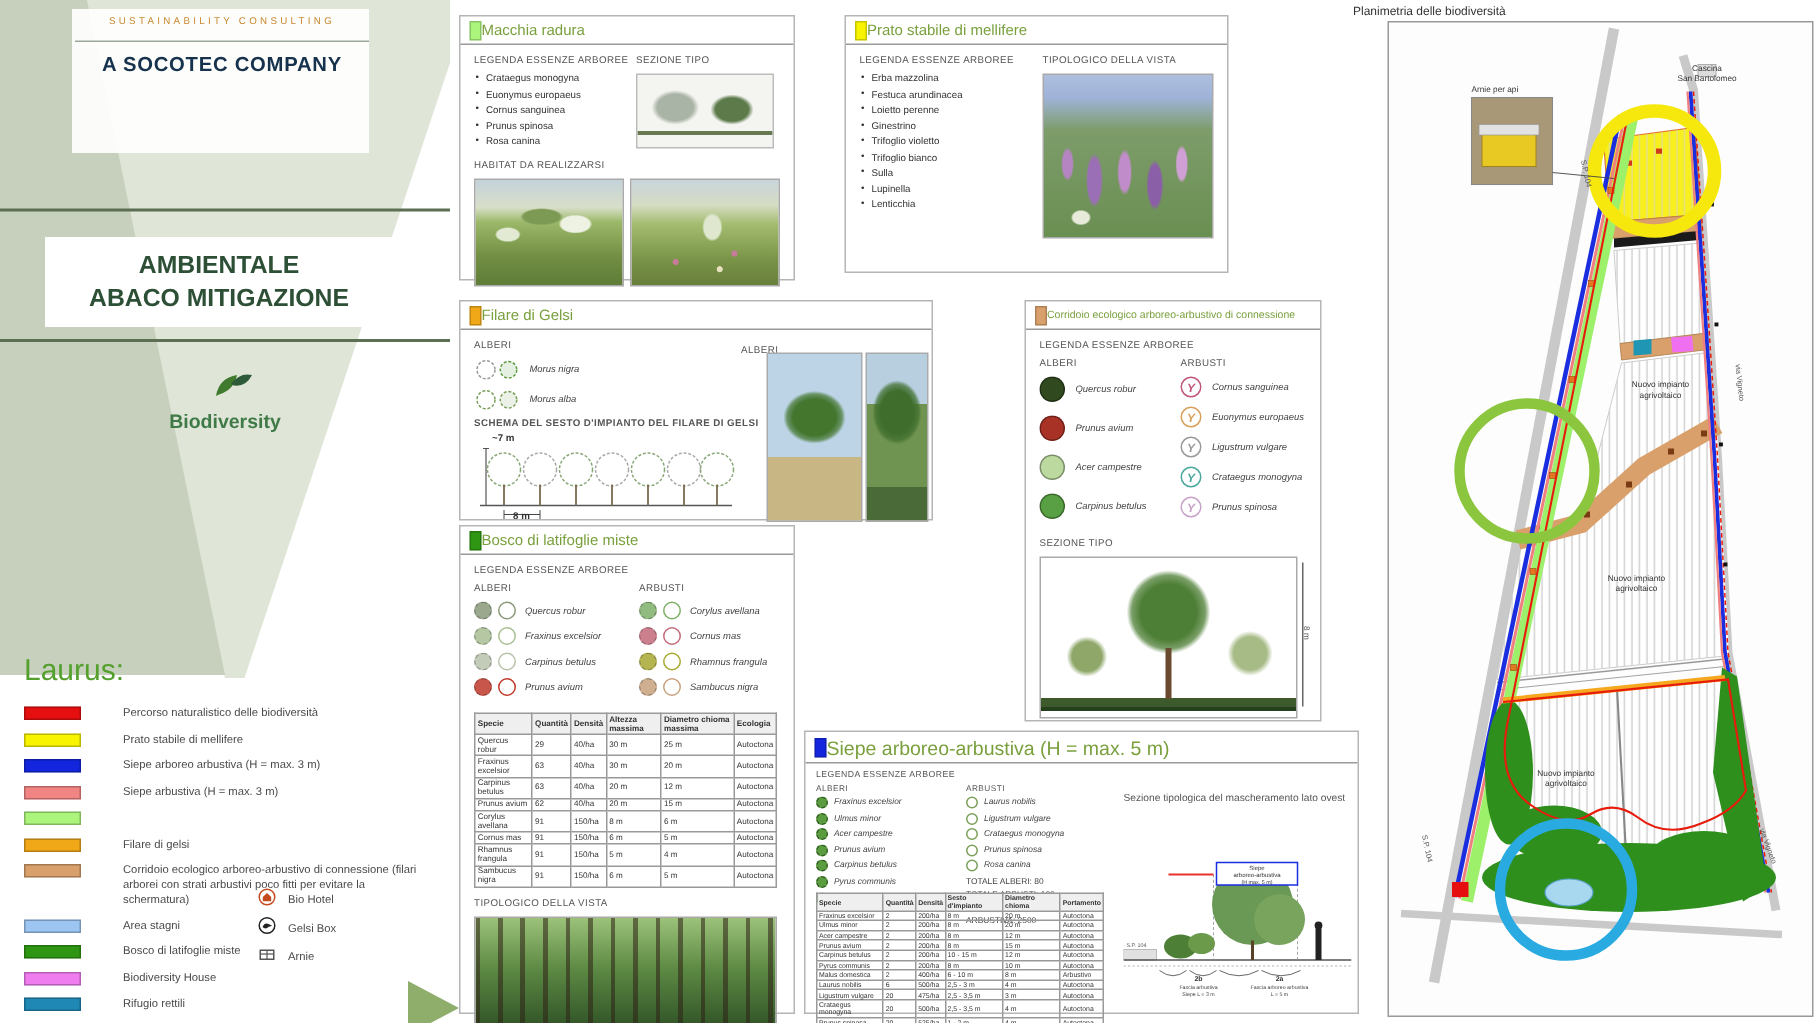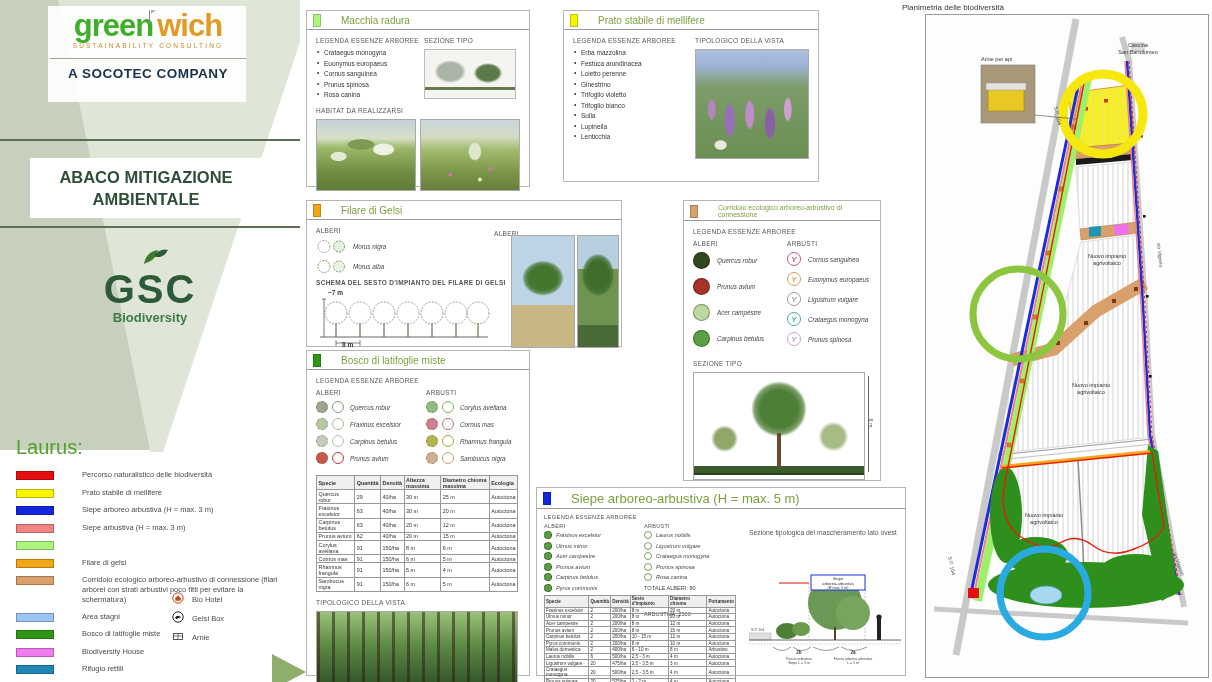--- a/index.html
+++ b/index.html
@@ -28,21 +28,21 @@
 .chip{width:38px;height:9px;flex:none;margin-right:28px;border:.5px solid rgba(0,0,0,.25);margin-top:1px}
 .llab{font-size:7.5px;color:#4a4a4a;line-height:1.3;width:200px}
 #legend-icons{position:absolute;left:172px;top:592px;width:120px}
 .irow{display:flex;align-items:flex-end;margin-bottom:7px}
 .irow svg{margin-right:8px;flex:none}
 .ilab{font-size:7.5px;color:#4a4a4a}
 #side-arrow{position:absolute;right:-6px;bottom:-8px;width:0;height:0;border-top:18px solid transparent;border-bottom:18px solid transparent;border-left:34px solid #8fae6b}
 
 
 .panel{position:absolute;background:#fff;border:1px solid #b5b5b5}
-.phead{display:flex;align-items:center;gap:20px;padding:3px 6px 2px;border-bottom:1px solid #9a9a9a}
+.phead{display:flex;align-items:center;gap:0;padding:3px 6px 2px;border-bottom:1px solid #9a9a9a}
 .pchip{width:8px;height:13px;flex:none;border:.5px solid rgba(0,0,0,.2)}
 .ptitle{font-size:10px;color:#7aa03e}
 .pbody{padding:7px 9px;position:relative}
 .sh{font-size:6.5px;color:#555;letter-spacing:.3px;margin-bottom:5px}
 .bl div{font-size:6.5px;color:#333;margin-bottom:3.5px;padding-left:8px;position:relative}
 .bl div:before{content:"\2022";position:absolute;left:1px;top:-1px}
 .cols{display:flex}
 
 
 .gitem{display:flex;align-items:center;margin-bottom:5px}
@@ -120,36 +120,34 @@
 </head>
 <body>
 
 <div id="sidebar">
   <svg id="side-bg" width="300" height="682">
     <polygon points="55,0 300,0 300,42 163,452 150,452" fill="#dfe5d7"></polygon>
     <polygon points="0,0 58,0 150,450 0,450" fill="#c7d0bc"></polygon>
     <rect x="48" y="6" width="198" height="96" fill="#ffffff" opacity="0.93"></rect>
   </svg>
   <div id="logo">
-    <div class="brand"><span class="g1">green</span><span class="flag"></span><span class="g2">wich</span></div>
     <div class="tagline">SUSTAINABILITY CONSULTING</div>
     <div class="company">A SOCOTEC COMPANY</div>
   </div>
   <div class="rule" style="top:139px"></div>
   <div id="titlebox">
+    <span>AMBIENTALE</span>
     <span>ABACO MITIGAZIONE</span>
-    <span>AMBIENTALE</span>
   </div>
   <div class="rule" style="top:226px"></div>
   <div id="gsc">
     <svg width="40" height="20" viewBox="0 0 40 20">
       <path d="M14 18 Q16 6 28 4 Q26 14 16 17 Z" fill="#3f7a2e"></path>
       <path d="M24 10 Q30 2 38 4 Q34 12 26 11 Z" fill="#2d5a38"></path>
     </svg>
-    <div class="gsc-name">GSC</div>
     <div class="gsc-sub">Biodiversity</div>
   </div>
   <div id="legend-heading">Laurus:</div>
   <div id="legend">
     <div class="lrow">
         <i class="chip" style="background-color: rgb(230, 15, 15);"></i>
         <span class="llab">Percorso naturalistico delle biodiversità</span>
       </div>
     <div class="lrow">
         <i class="chip" style="background-color: rgb(248, 244, 0);"></i>

